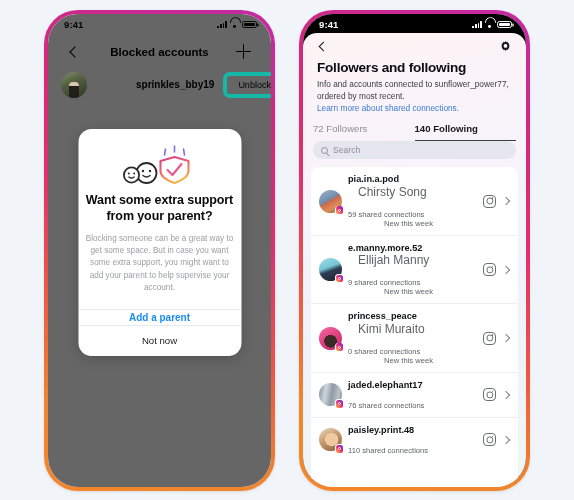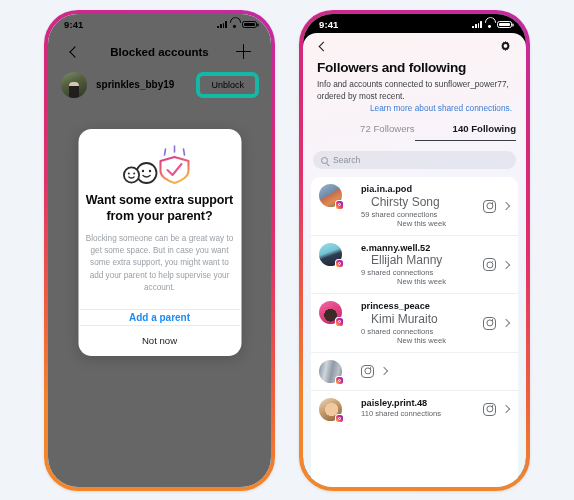--- a/index.html
+++ b/index.html
@@ -128,21 +128,21 @@
       radial-gradient(circle at 50% 68%, #2e2a28 0 22%, transparent 23%),
       linear-gradient(155deg, #7f8f6e 0%, #53603f 40%, #2d3423 100%);
     flex:0 0 auto;
     position: relative; overflow:hidden;
   }
   .avatar-sm::after{
     content:""; position:absolute; left:8px; top:10px; width:10px; height:16px;
     background: linear-gradient(180deg,#d8c6b2 0 26%, #221e1c 27%);
     border-radius: 4px 4px 0 0;
   }
-  .blocked-name { font-size:10px; font-weight:bold; color:#000; flex:1; }
+  .blocked-name { font-size:10px; font-weight:bold; color:#000; flex:1;margin-left:40px; }
   .unblock-btn {
     border:4px solid #14b8a6; border-radius:7px;
     padding: 4px 11px; font-size:9px; font-weight:normal; color:#000;
     background: transparent;
   }
 
   
   .modal {
     position:absolute; z-index:5;
     left: 50%; transform: translateX(-50%);
@@ -201,36 +201,36 @@
     width: 13px; height:13px; position:relative;
   }
   .gear svg { display:block; }
   .sheet-head { padding: 1px 14px 0 14px; }
   .head-title {
     font-size: 13.6px; font-weight:bold; color:#0b0c0e; letter-spacing:-.25px;
   }
   .head-sub {
     font-size: 8.3px; color:#3c4043; line-height:1.48; margin-top: 3px;
   }
-  .head-link { font-size:8.3px; color:#3a7bd5; line-height:1.48; display:block;text-align:right; }
+  .head-link { font-size:8.3px; color:#3a7bd5; line-height:1.48; display:block; }
 
   .tabs {
     display:flex; margin-top: 9px; padding: 0 10px;
   }
   .tab {
-    flex:1; text-align:right; padding-bottom: 6px;
+    flex:1; text-align:left; padding-bottom: 6px;
     font-size: 9.6px; color:#8b9096;
   }
   .tab.active {
     color:#17191c; font-weight:bold;
     border-bottom: 1.6px solid #3b3f45;
   }
 
   .search {
-    margin: 10px 10px 0;
+    margin: 0 10px 0;
     height: 18px; border-radius: 9px;
     background: rgba(190,198,212,.30);
     display:flex; align-items:center; gap:5px;
     padding: 0 8px;
   }
   .search .mag {
     width:7px; height:7px; border:1.2px solid #8d939b; border-radius:50%;
     position:relative; flex:0 0 auto;
   }
   .search .mag::after{
@@ -238,21 +238,21 @@
     background:#8d939b; transform:rotate(45deg); border-radius:1px;
   }
   .search-ph { font-size:8.6px; color:#8b9096; }
 
   .list {
     margin: 8px 8px 0;
     background:#fff; border-radius: 9px 9px 0 0;
     flex:1; overflow:hidden;
   }
   .row {
-    display:flex; gap:19px;
+    display:flex; align-items:center; gap:6px;
     padding: 7px 9px 7px 8px;
     border-bottom:1px solid #edeff2;
     position:relative;
   }
   .row:last-child{ border-bottom:none; }
   .av {
     width: 23px; height:23px; border-radius:50%;
     flex:0 0 auto; position:relative; overflow:visible;
   }
   .av .pic{
@@ -268,21 +268,21 @@
     content:""; width:7.4px; height:7.4px; border-radius:2.6px;
     background: linear-gradient(45deg,#f9ce34,#ee2a7b,#6228d7);
   }
   .ig-badge i{
     position:absolute; width:3px; height:3px; border-radius:50%;
     border:.8px solid #fff;
   }
   .row-text { flex:1; min-width:0; }
   .r-handle { font-size:9.2px; font-weight:bold; color:#101214; }
   .r-name { font-size:12px; color:#5f6368; margin-top:.5px;margin-left:10px; }
-  .r-meta { font-size:7.6px; color:#5f6368; margin-top:1px; }
+  .r-meta { font-size:7.6px; color:#5f6368; margin-top:11px; }
   .r-new { font-size:7.6px; color:#5f6368;padding-left:36px; }
   .row-right { display:flex; align-items:center; gap:7px; flex:0 0 auto; }
   .ig-out {
     width: 13px; height:13px; border:1.3px solid #6b7075; border-radius:4px;
     position:relative;
   }
   .ig-out::before{
     content:""; position:absolute; left:50%; top:50%; transform:translate(-50%,-50%);
     width:5.2px; height:5.2px; border:1.2px solid #6b7075; border-radius:50%;
   }
@@ -442,21 +442,21 @@
             </div>
 
             <div class="row">
               <div class="av">
                 <div class="pic" style="background:linear-gradient(160deg,#9fdfe8 0%,#74c4d4 40%,#2f3c52 55%,#1c2433 100%);"></div>
                 <span class="ig-badge">
                     <i></i>
                   </span>
               </div>
               <div class="row-text">
-                <div class="r-handle">e.manny.well.52</div>
+                <div class="r-handle">e.manny.more.52</div>
                 <div class="r-name">Ellijah Manny</div>
                 <div class="r-meta">9 shared connections</div>
                 <div class="r-new">New this week</div>
               </div>
               <div class="row-right">
                 <span class="ig-out"></span>
                 <span class="chev-r"></span>
               </div>
             </div>
 
@@ -479,20 +479,24 @@
               </div>
             </div>
 
             <div class="row">
               <div class="av">
                 <div class="pic" style="background:linear-gradient(100deg,#7d8b96 0%,#cfd6dc 30%,#8f9aa5 55%,#b9c2c9 80%,#7a848d 100%);"></div>
                 <span class="ig-badge">
                     <i></i>
                   </span>
               </div>
+              <div class="row-text">
+                <div class="r-handle">jaded.elephant17</div>
+                <div class="r-meta">76 shared connections</div>
+              </div>
               <div class="row-right">
                 <span class="ig-out"></span>
                 <span class="chev-r"></span>
               </div>
             </div>
 
             <div class="row">
               <div class="av">
                 <div class="pic" style="background:radial-gradient(circle at 55% 50%,#f0c9a0 0 38%,transparent 39%),linear-gradient(150deg,#e9dcc8 0%,#c79a6a 45%,#8c5f3c 100%);"></div>
                 <span class="ig-badge">

